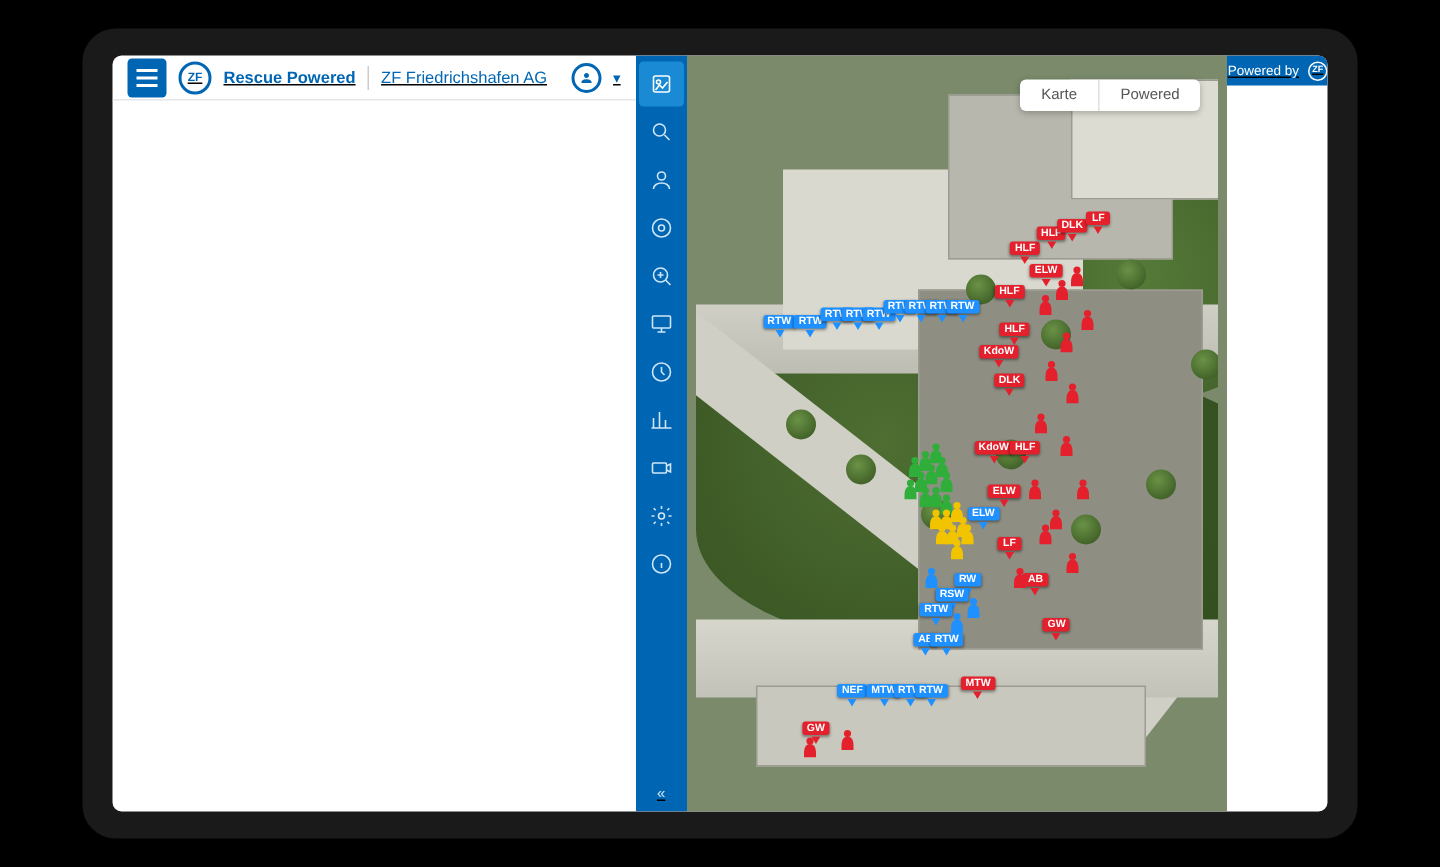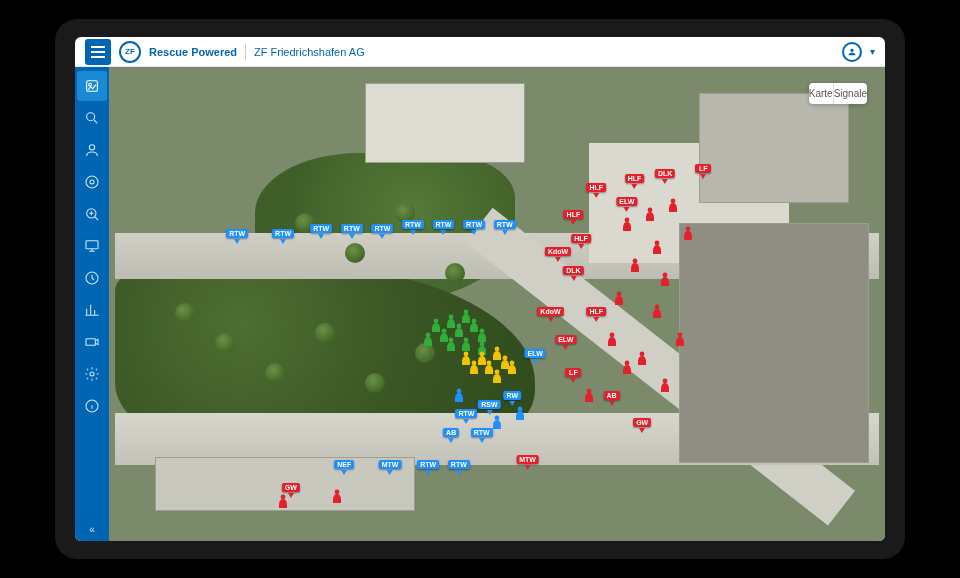--- a/index.html
+++ b/index.html
@@ -17,21 +17,21 @@
     border-radius: 22px;
     padding: 18px 20px;
     box-shadow: 0 20px 50px rgba(0,0,0,.6);
     position: relative;
   }
   .screen {
     width: 100%; height: 100%;
     background:#fff;
     border-radius: 6px;
     overflow:hidden;
-    display:flex; flex-direction:column;
+    display:flex; flex-direction:row;text-decoration:underline;
   }
   
   .topbar {
     height: 30px;
     display:flex; align-items:center;
     padding: 0 10px;
     border-bottom: 1px solid #e6e6e6;
     gap: 8px;
     font-size: 11px;
     color:#0066b3;
@@ -96,21 +96,21 @@
     border-radius:40% 30% 50% 40%;}
   .sat .tree{position:absolute;width:20px;height:20px;border-radius:50%;
     background:radial-gradient(circle at 40% 35%, #6a9246, #34521e);}
   
   .map-tabs {
     position:absolute; top:10px; right:12px;
     display:flex; background:#fff; border-radius:4px;
     box-shadow:0 1px 4px rgba(0,0,0,.25);
     overflow:hidden; font-size:10px;
   }
-  .map-tab { padding:5px 0; cursor:pointer; color:#555;text-align:center; }
+  .map-tab { padding:5px 14px; cursor:pointer; color:#555;text-align:center; }
   .map-tab + .map-tab { border-left:1px solid #e0e0e0; }
   
   .marker {
     position:absolute; transform:translate(-50%,-100%);
     display:flex; flex-direction:column; align-items:center;
     font-size:7px; font-weight:bold; color:#fff;
     pointer-events:auto;
   }
   .marker .tag {
     padding:1px 3px; border-radius:2px; white-space:nowrap;
@@ -555,21 +555,25 @@
                   <circle cx="5" cy="3" r="2.4"></circle>
                   <path d="M5 5 C2 5 1 8 1 11 L1 14 L9 14 L9 11 C9 8 8 5 5 5 Z"></path>
                 </svg></div>
               <div class="person blue" style="left: 53%; top: 76%;"><svg viewBox="0 0 10 14">
                   <circle cx="5" cy="3" r="2.4"></circle>
                   <path d="M5 5 C2 5 1 8 1 11 L1 14 L9 14 L9 11 C9 8 8 5 5 5 Z"></path>
                 </svg></div>
             </div>
           <div class="map-tabs">
             <div class="map-tab">Karte</div>
-            <div class="map-tab">Signale</div>
+            <div class="map-tab">Powered</div>
           </div>
         </div>
       </div>
     </div>
 
+    <div class="footer">
+      <span>Powered by</span>
+      <span class="flogo">ZF</span>
+    </div>
 
   </div>
 </div>
 
 </body></html>

